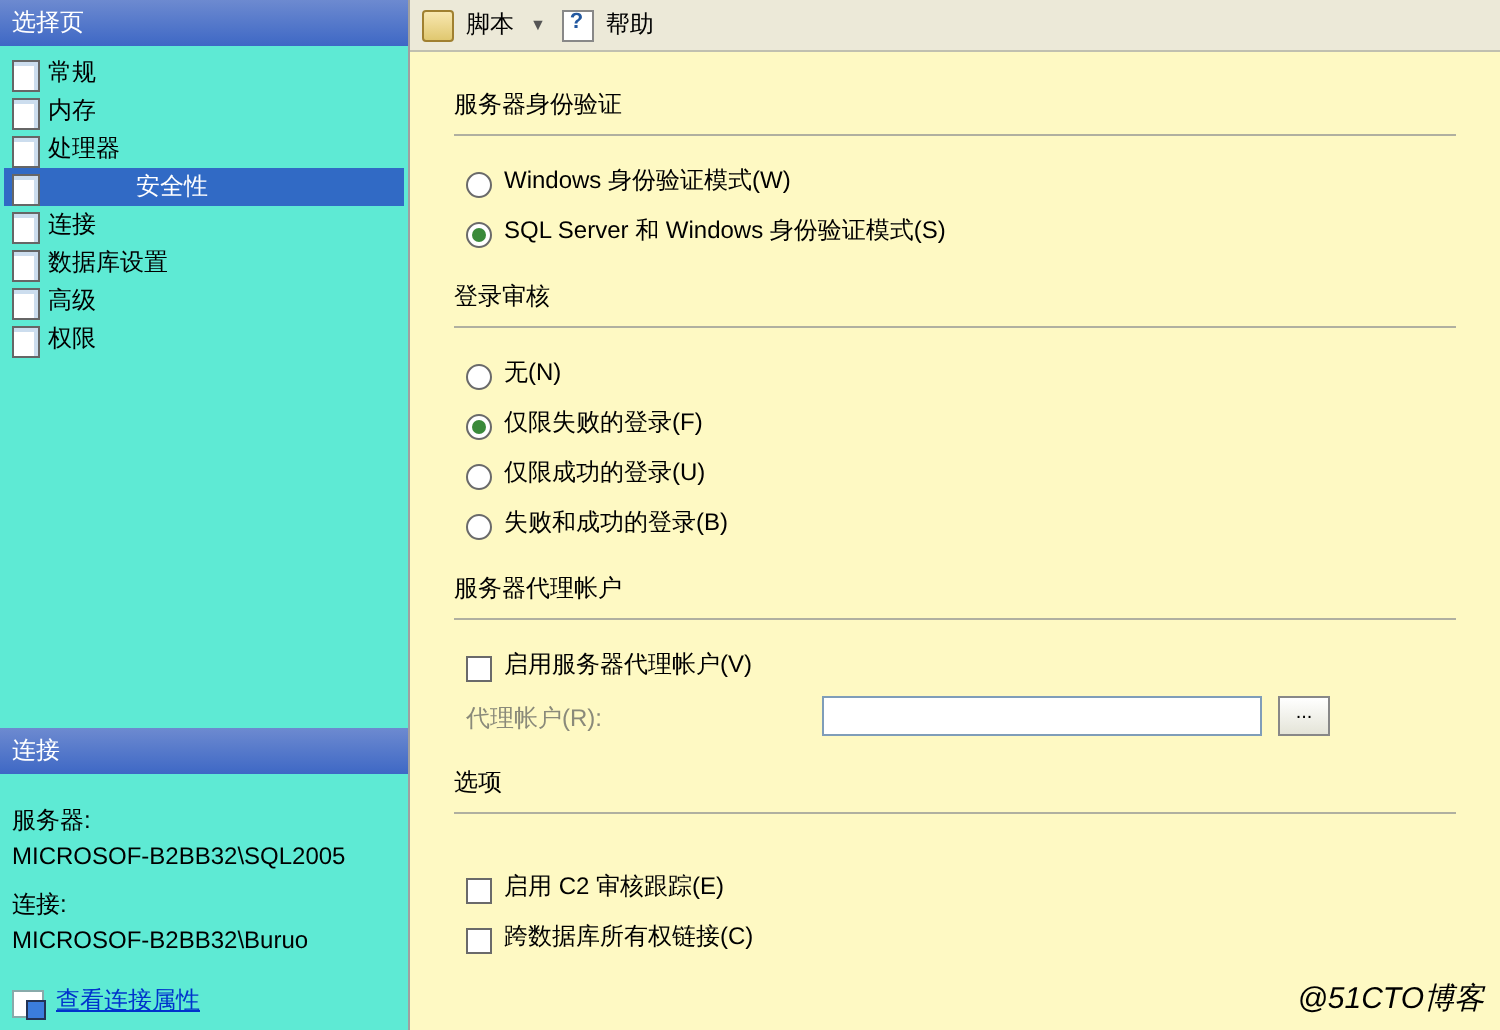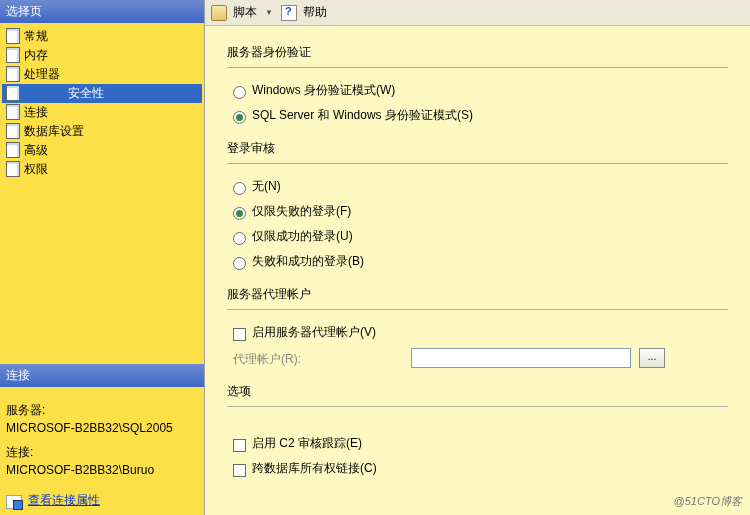--- a/index.html
+++ b/index.html
@@ -8,37 +8,38 @@
   font-size: 12px;
   width: 750px;
   height: 515px;
   display: flex;
   background: #ece9d8;
   color: #000;
   overflow: hidden;
 }
 .left-panel {
   width: 205px;
-  background: #fde047;
+  background: #5eead4;
   border-right: 1px solid #a0a0a0;
   display: flex;
   flex-direction: column;
 }
 .panel-header {
   background: linear-gradient(#6d8ad0, #3e68c5);
   color: #fff;
   padding: 3px 6px;
   font-size: 12px;
 }
 .tree {
   flex: none;
   padding: 4px 2px;
 }
 .tree-item {
   display: flex;
+  align-items: center;
   gap: 4px;
   padding: 1px 4px;
   cursor: default;
 }
 .tree-item.selected {
   background: #316ac5;
   color: #fff;
   gap: 48px;
 }
 .tree-icon {
@@ -178,22 +179,22 @@
   width: 26px; height: 20px;
   border: 1px solid #888;
   background: linear-gradient(#fff, #e4e4d8);
   text-align: center;
   line-height: 16px;
   font-size: 10px;
 }
 .watermark {
   position: fixed;
   right: 8px; bottom: 6px;
-  color: #737373;
-  font-size: 11px;
+  color: #000000;
+  font-size: 15px;
   font-style: italic;
   pointer-events: none;
 }
 </style>
 </head>
 <body>
 
 <div class="left-panel">
   <div class="panel-header">选择页</div>
   <div class="tree">

